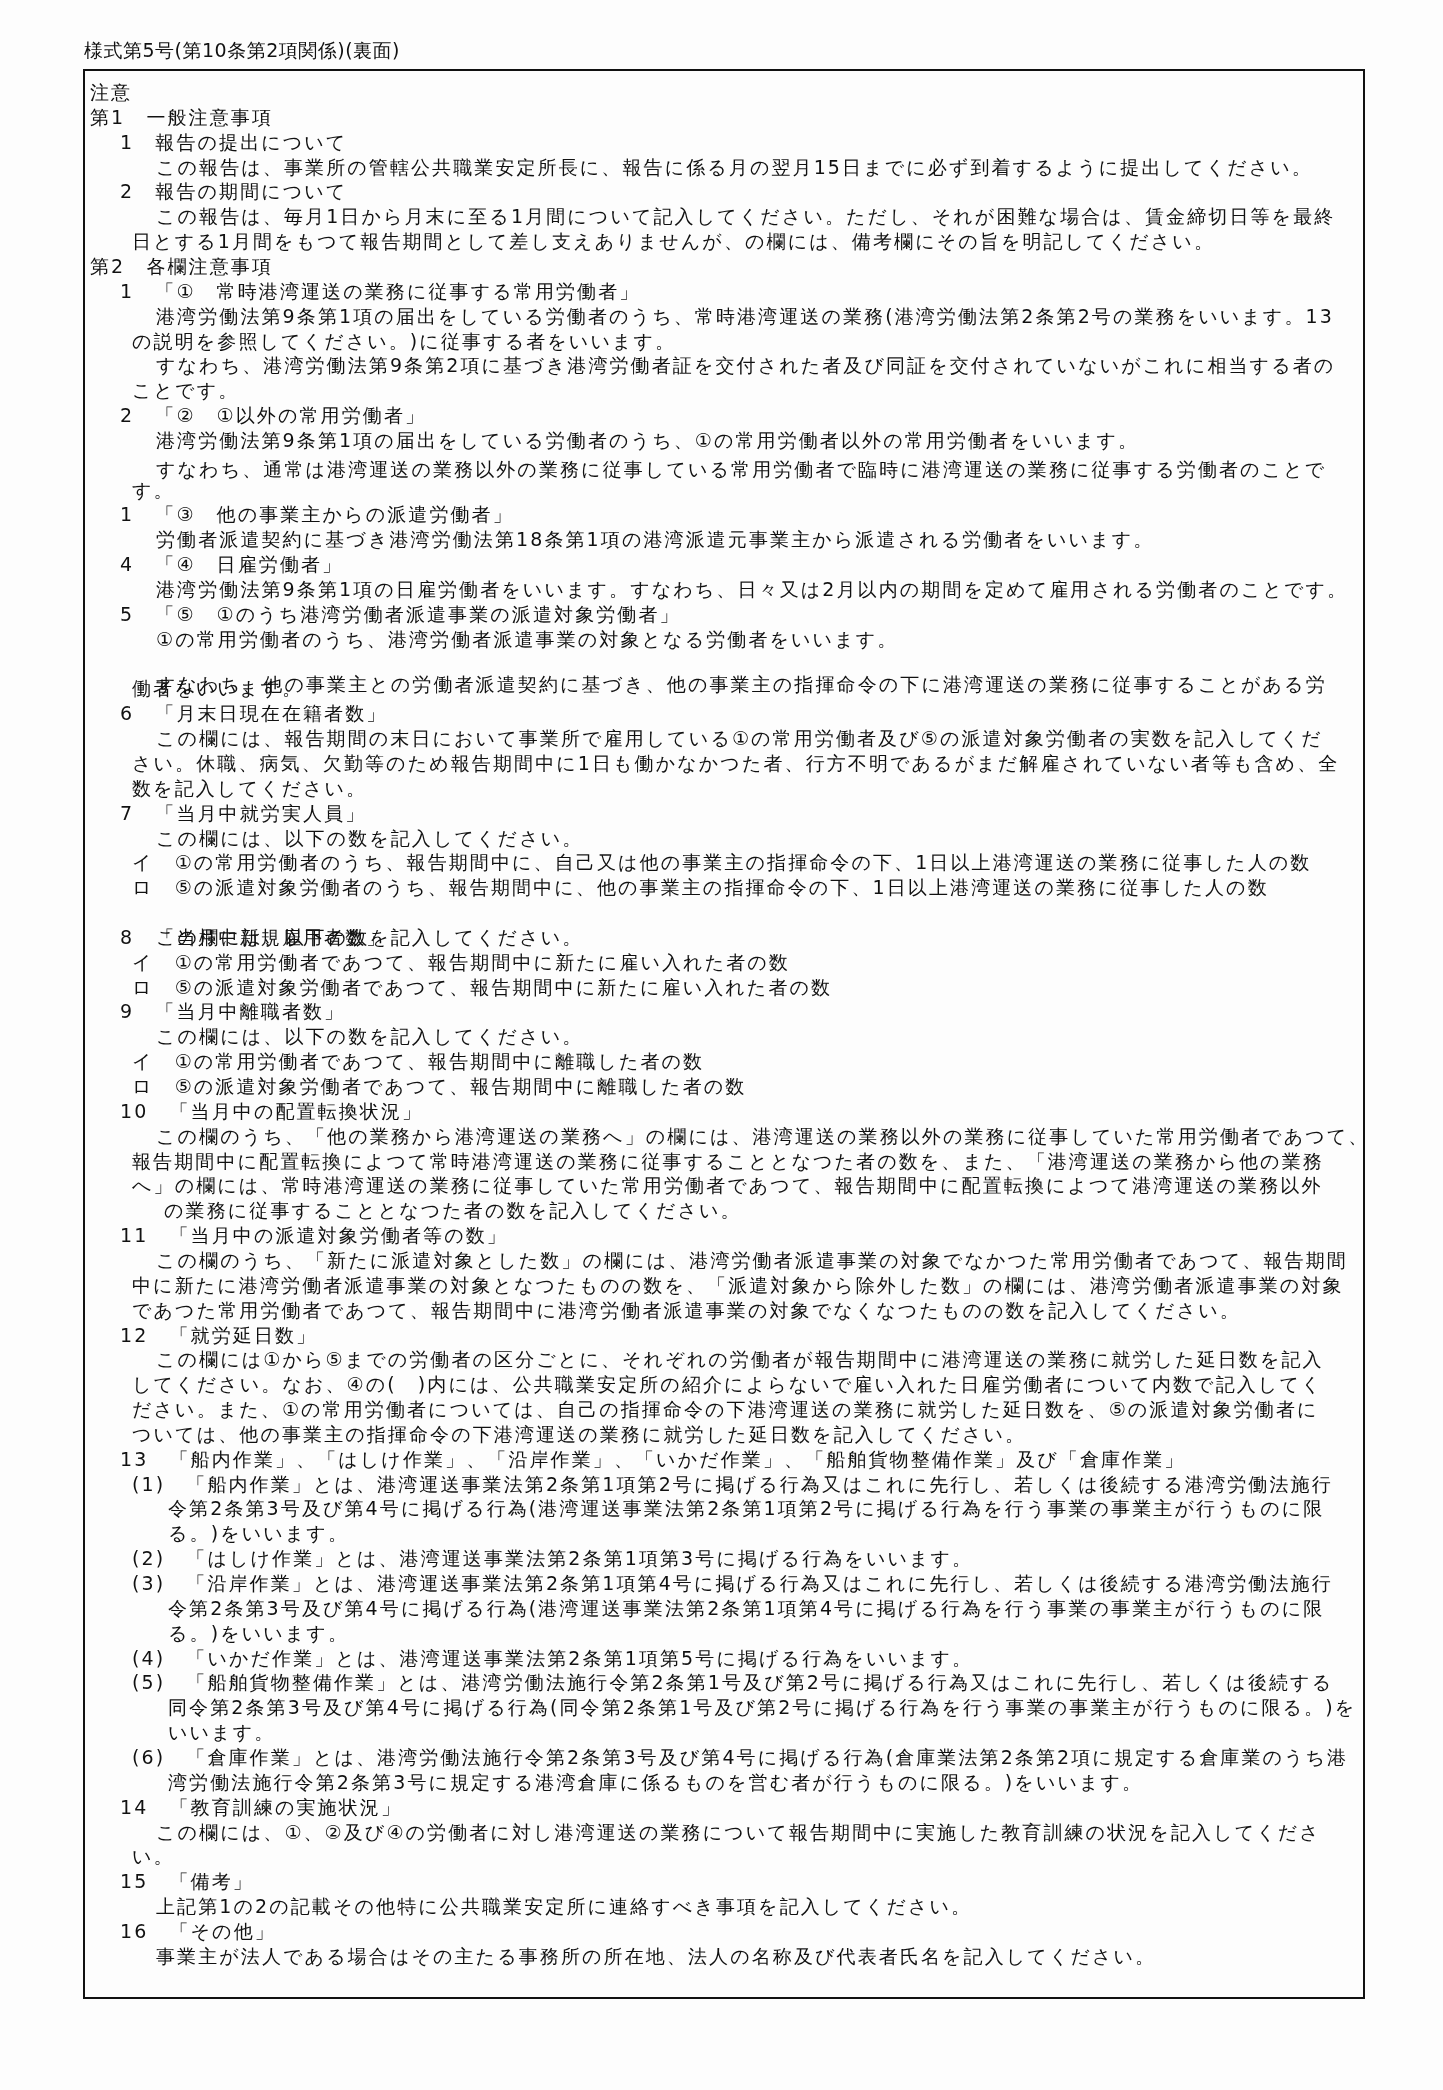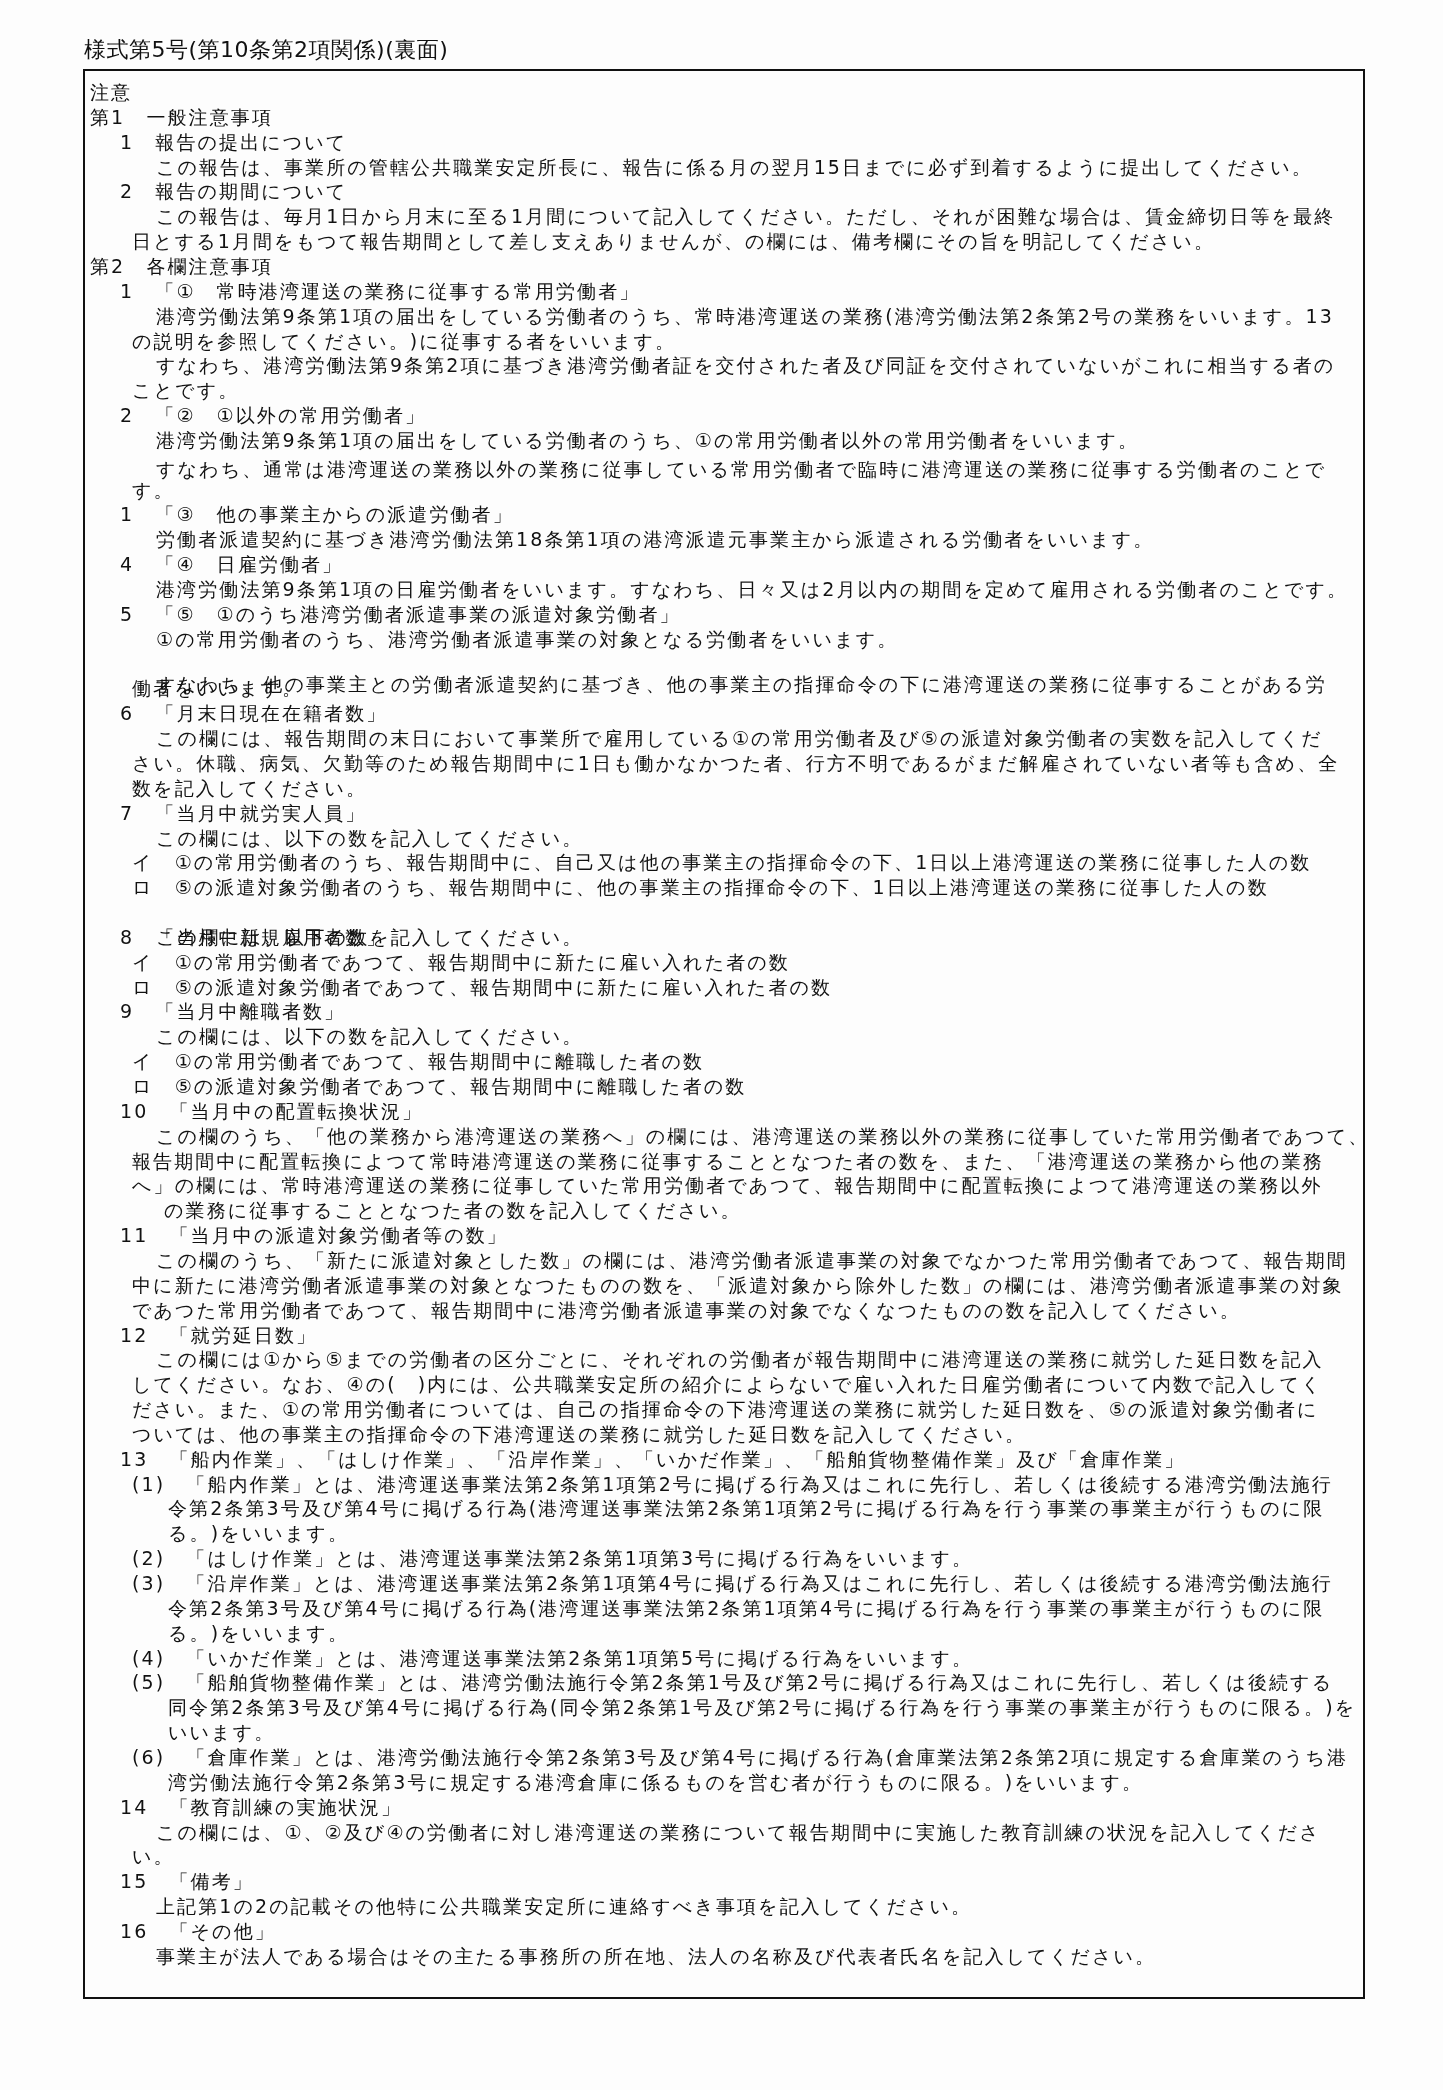--- a/index.html
+++ b/index.html
@@ -1,18 +1,18 @@
 <!DOCTYPE html>
 <html><head>
 <meta charset="utf-8">
 <style>
   html, body { margin: 0; padding: 0; background: #fdfdfd; }
   body { width: 1443px; height: 2090px; position: relative; overflow: hidden;
          font-family: "DejaVu Sans", "Liberation Sans", sans-serif; color: #111; }
-  .form-title { position: absolute; left: 84px; top: 38px; font-size: 22px; line-height: 24px; white-space: nowrap; letter-spacing: 0.5px; }
+  .form-title { position: absolute; left: 84px; top: 38px; font-size: 19px; line-height: 24px; white-space: nowrap; letter-spacing: 0.5px; }
   .notice-box { position: absolute; left: 83px; top: 69px; width: 1282px; height: 1930px; border: 2px solid #111; box-sizing: border-box; }
   .line { position: absolute; font-size: 19px; line-height: 24px; white-space: nowrap; letter-spacing: 2.1px; }
 </style>
 </head>
 <body>
 
 <div class="form-title">様式第5号(第10条第2項関係)(裏面)</div>
 <div class="notice-box"></div>
 <div id="lines">
     <div class="line" style="top: 80px; left: 90px;">注意</div>

